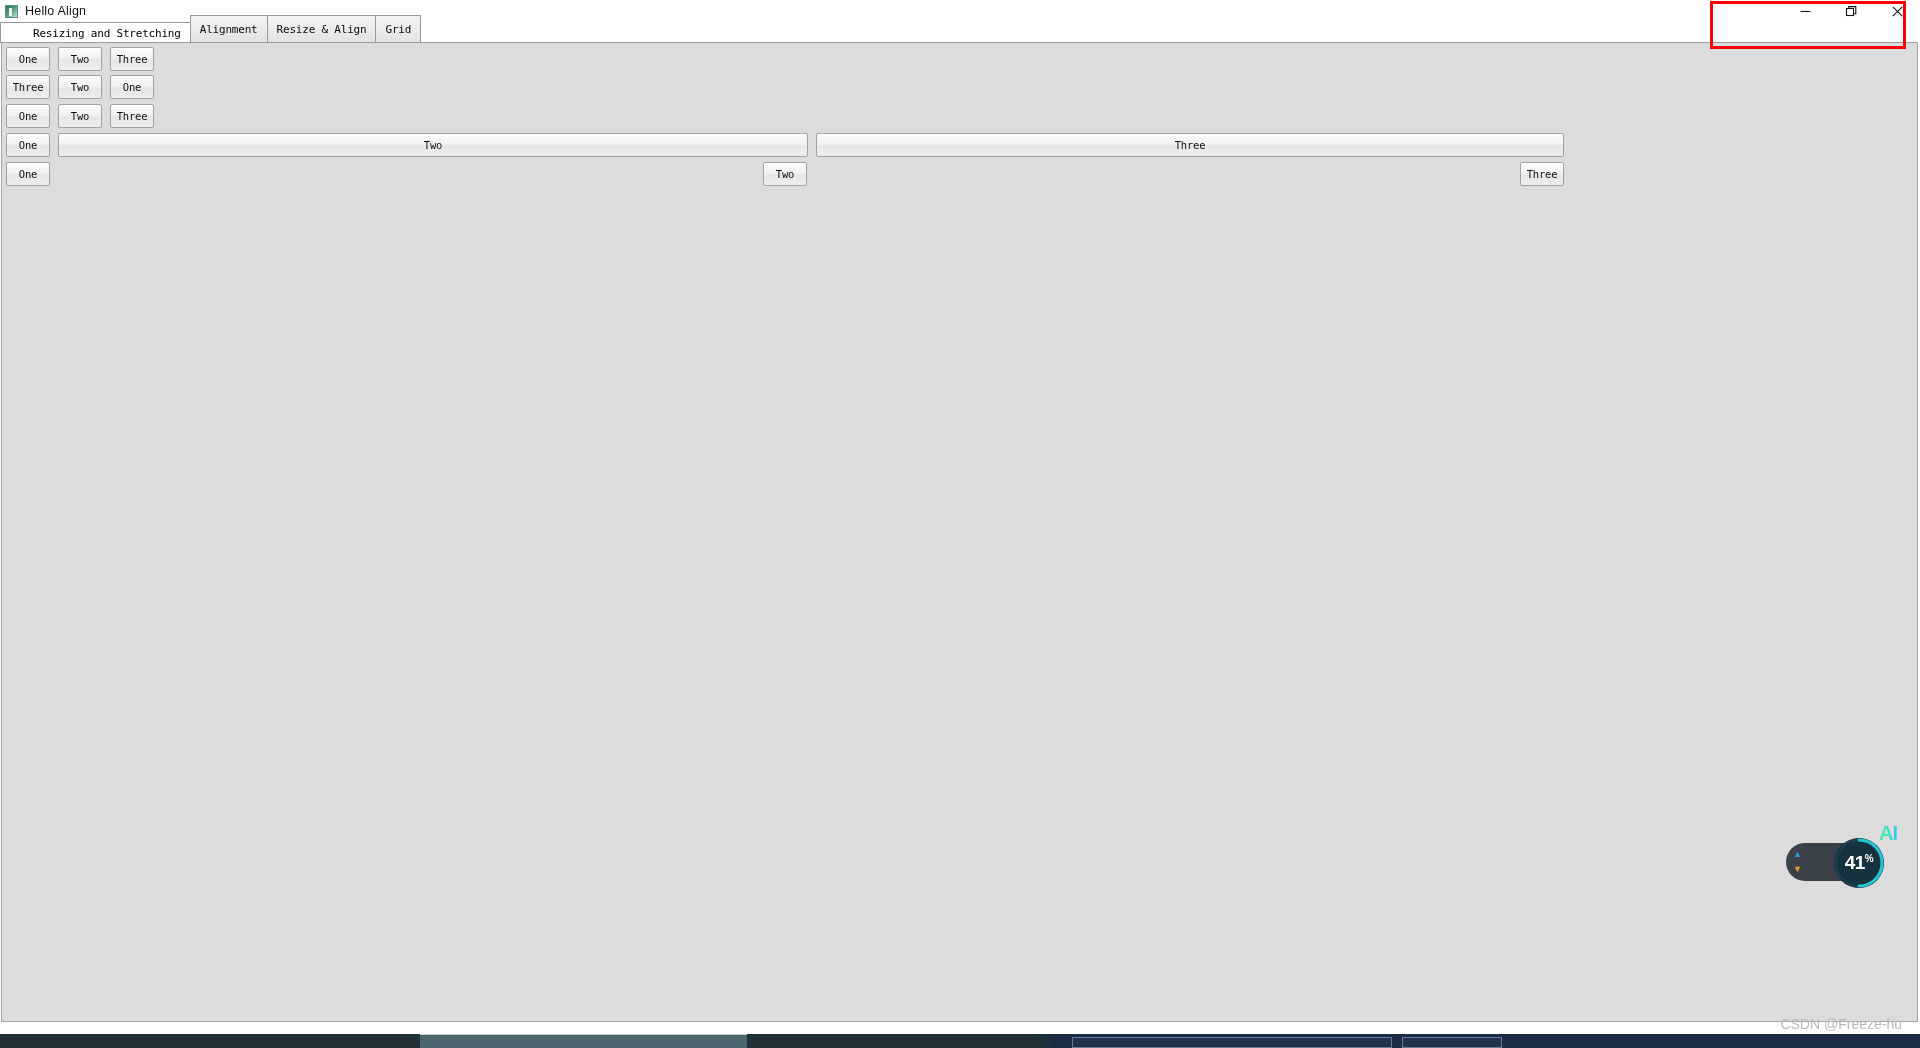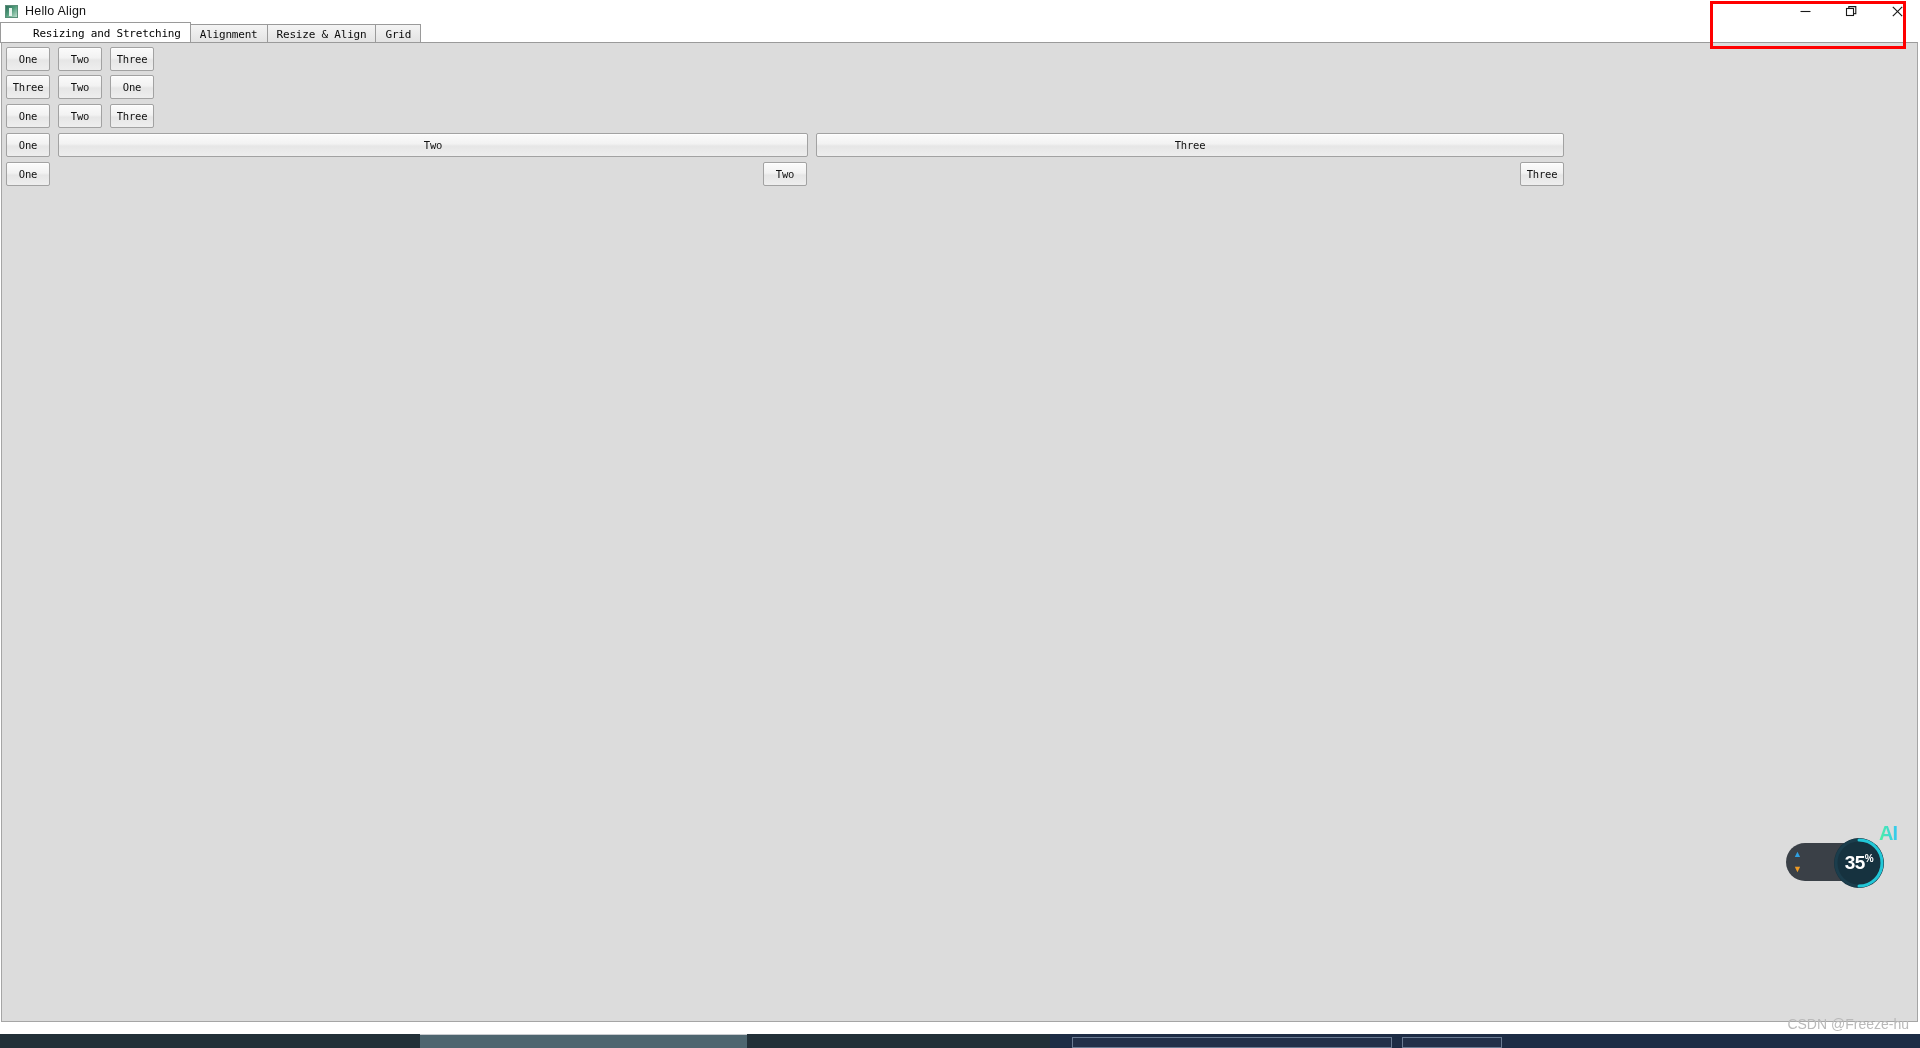--- a/index.html
+++ b/index.html
@@ -85,21 +85,21 @@
   .tabbar {
     position: absolute;
     left: 0; top: 22px;
     width: 1920px;
     height: 21px;
     background: #ffffff;
     display: flex;
     align-items: flex-end;
   }
   .tab {
-    height: 19px;
+    height: 28px;
     box-sizing: border-box;
     border: 1px solid #9a9a9a;
     border-bottom: none;
     display: flex;
     align-items: center;
     justify-content: center;
     padding: 0 9px;
     font-family: "DejaVu Sans Mono", monospace;
     font-size: 11px;
     color: #0b0b0b;
@@ -141,21 +141,21 @@
     display: flex;
     align-items: center;
     justify-content: center;
     letter-spacing: -0.2px;
     box-shadow: 0 1px 0 rgba(255,255,255,0.7) inset;
   }
 
   
   .watermark {
     position: absolute;
-    right: 11px;
+    right: 18px;
     bottom: 16px;
     font-family: "Liberation Sans", sans-serif;
     font-size: 14px;
     color: #b9b9b9;
     z-index: 20;
     white-space: nowrap;
   }
 
   
   .netwidget {
@@ -343,21 +343,21 @@
           <span class="net-arrow down">▼</span>
           <span class="net-val">0.7</span>
           <span class="net-unit">K/s</span>
         </div>
       </div>
       <div class="net-dial">
         <svg width="50" height="50" viewBox="0 0 50 50">
           <circle cx="25" cy="25" r="23" fill="none" stroke="#1b3d4c" stroke-width="3"></circle>
           <path d="M 25 2 A 23 23 0 0 1 25 48" fill="none" stroke="#22c8d8" stroke-width="3" stroke-linecap="round"></path>
         </svg>
-        <span class="net-pct"><span>35</span><small>%</small></span>
+        <span class="net-pct"><span>41</span><small>%</small></span>
       </div>
     </div>
 
   </div>
 
   <div class="annot-rect"></div>
 
   <div class="watermark">CSDN @Freeze-hu</div>
 
   <div class="taskbar">

